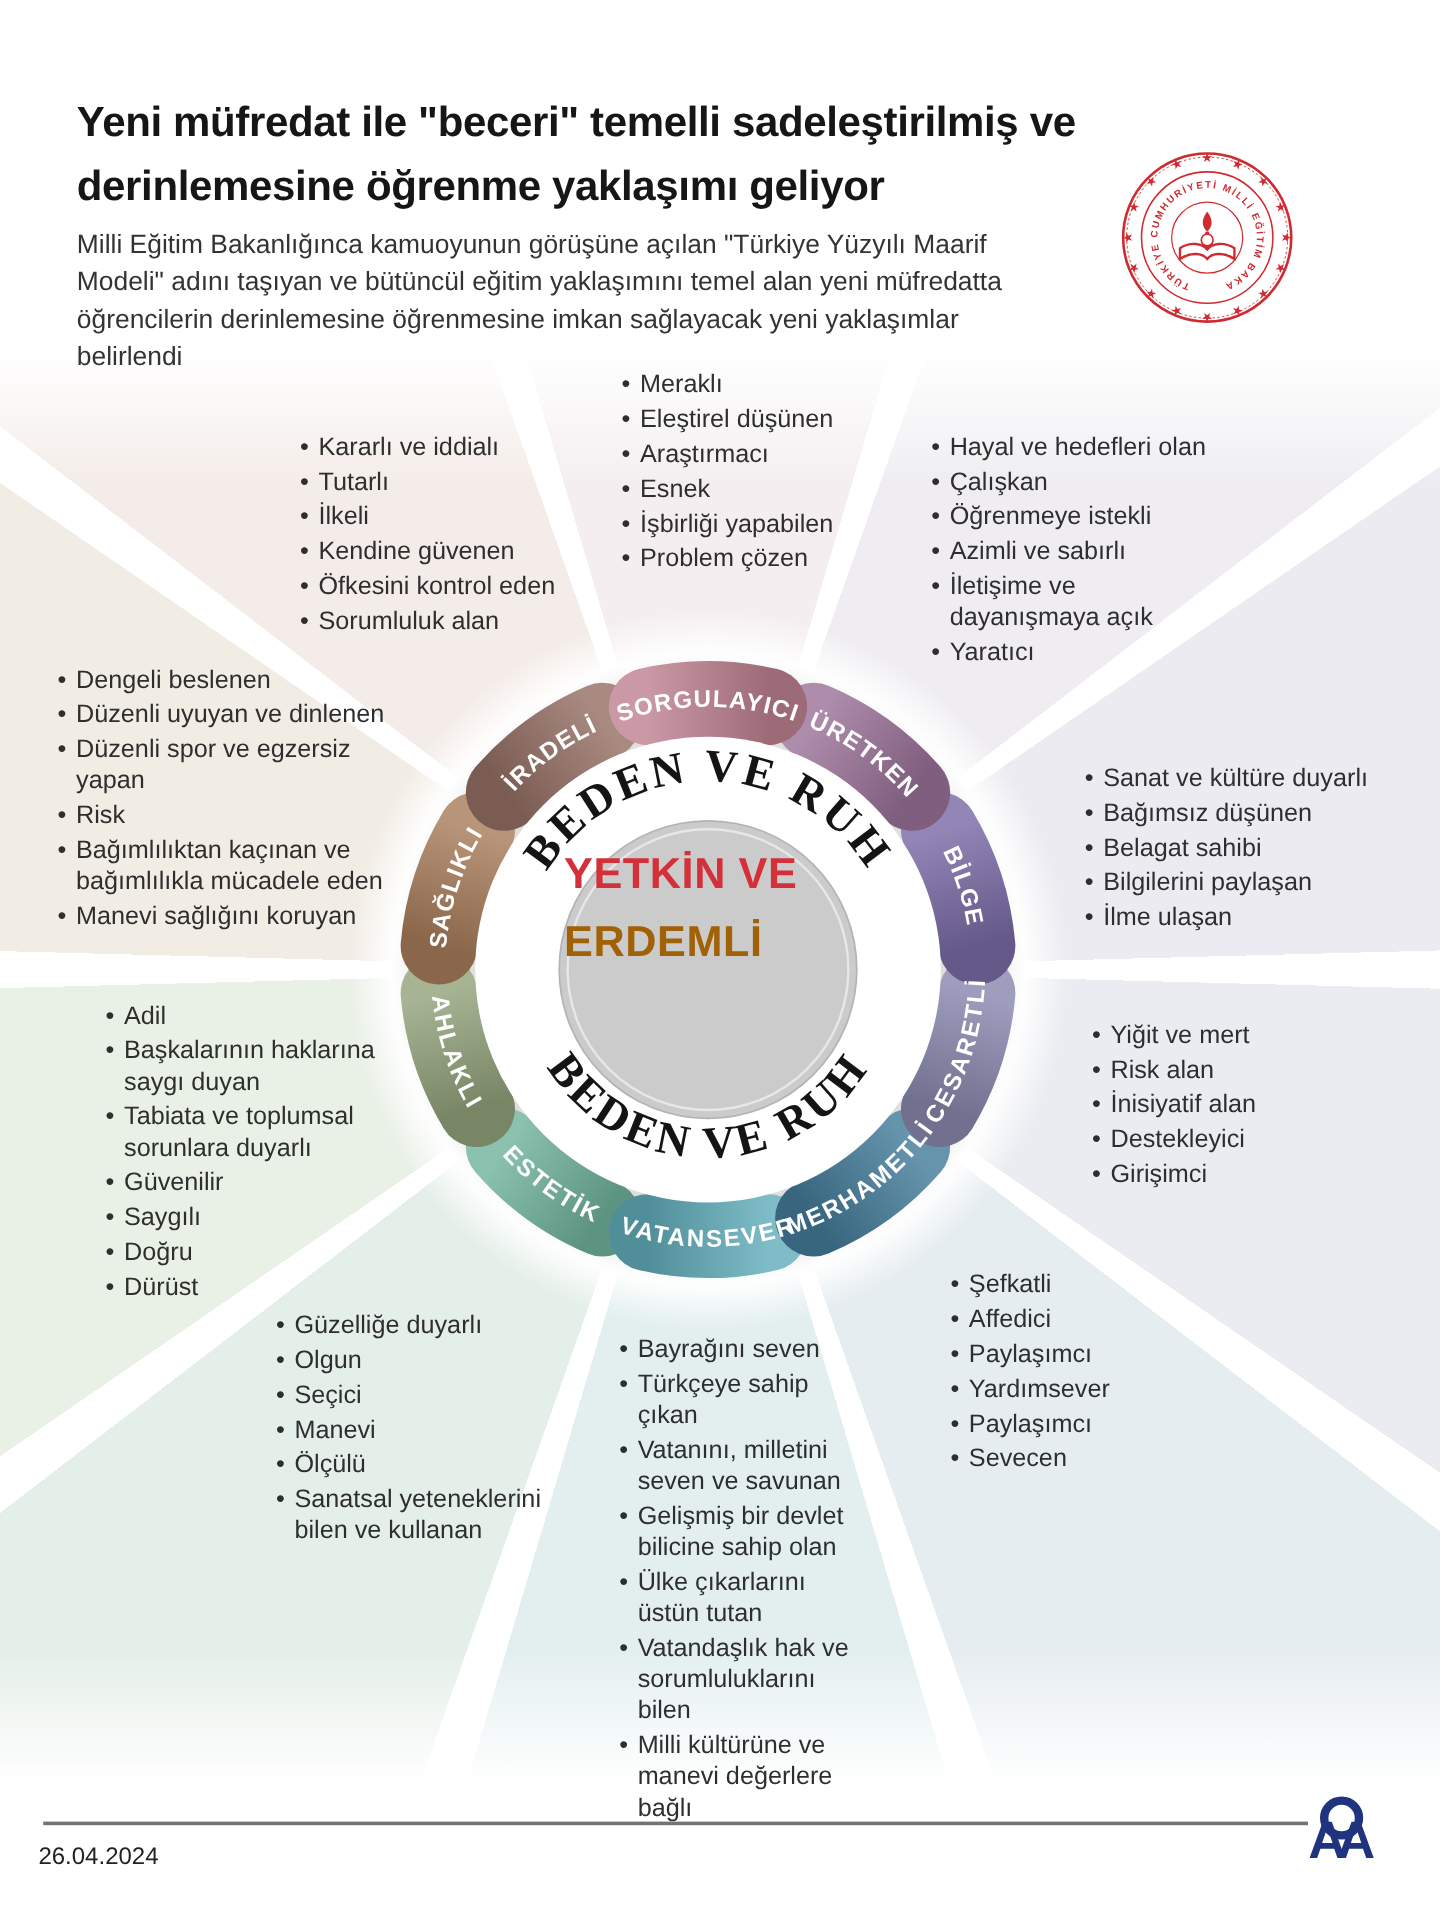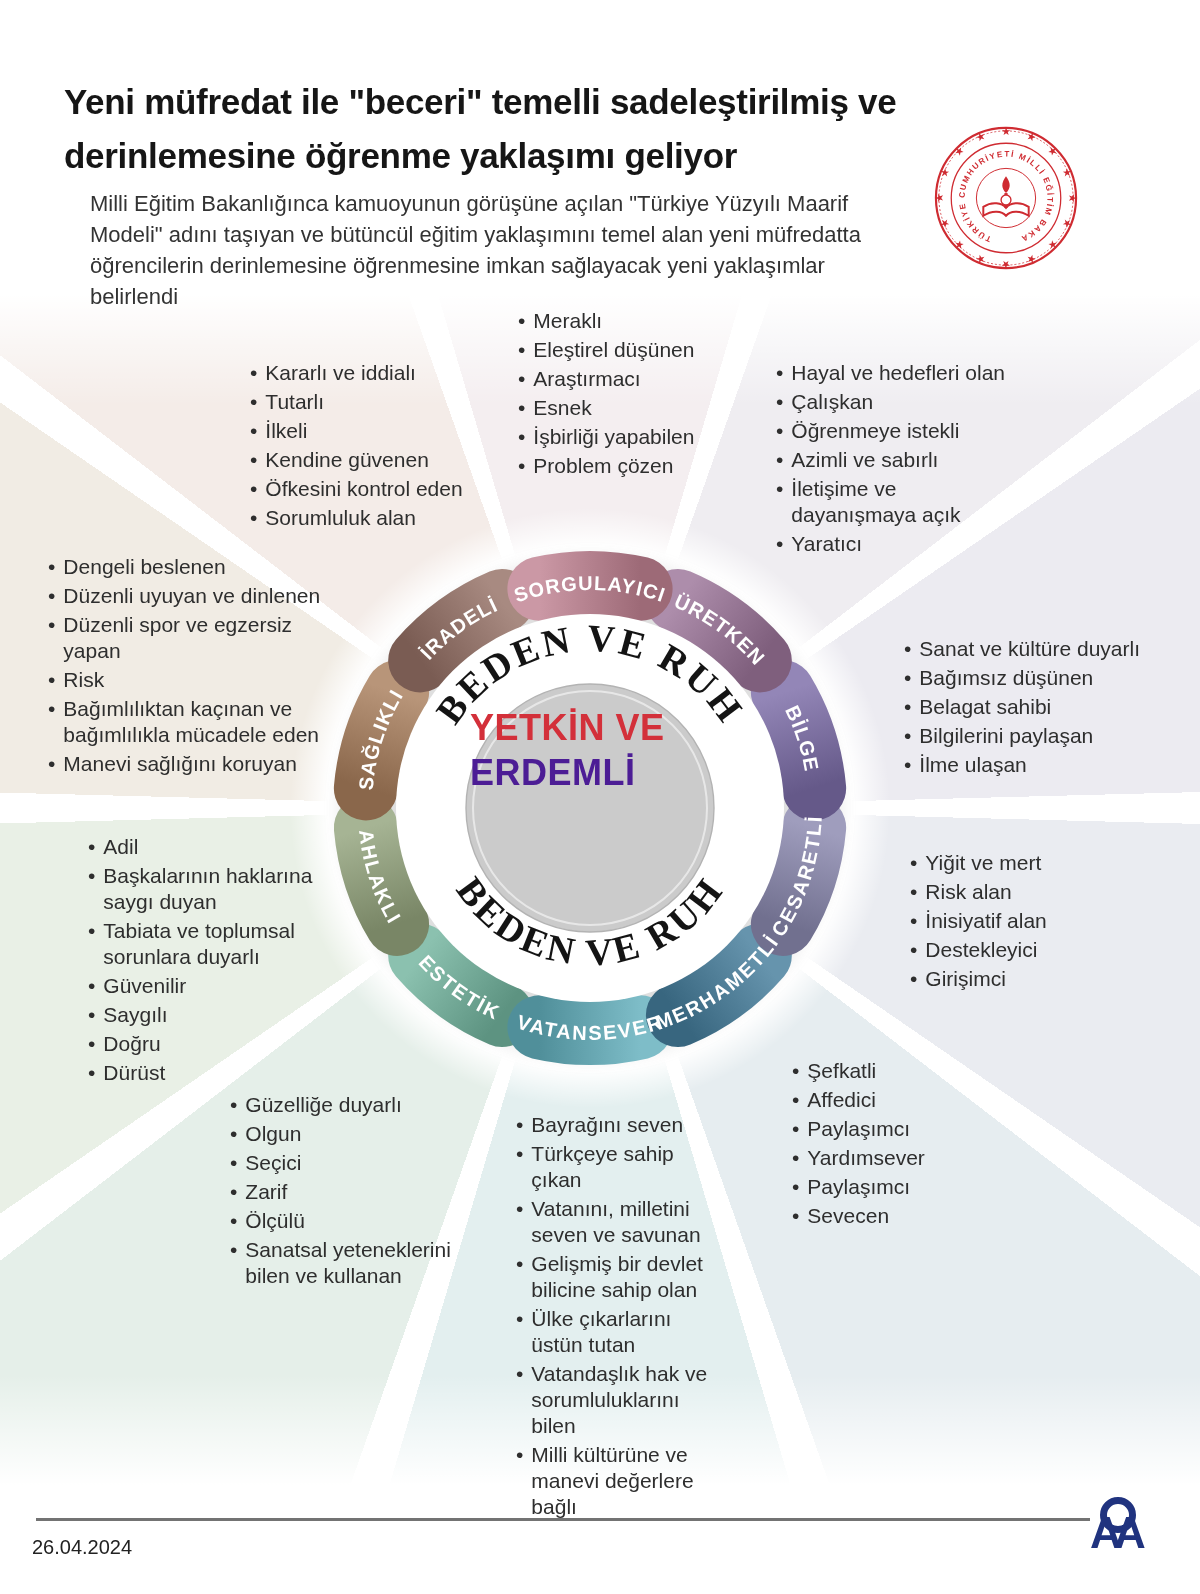--- a/index.html
+++ b/index.html
@@ -6,21 +6,21 @@
   body{
     width:1200px;height:1594px;position:relative;background:#ffffff;
     font-family:"Liberation Sans","DejaVu Sans",sans-serif;overflow:hidden;
   }
   .title{
     position:absolute;left:64px;top:52px;width:950px;z-index:5;
     font-size:35px;font-weight:700;color:#161616;line-height:54px;letter-spacing:-0.3px;
   }
   .intro{
     position:absolute;left:64px;top:166px;width:772px;z-index:5;
-    font-size:22px;color:#333;line-height:31px;margin-left:26px;
+    font-size:22px;color:#333;line-height:31px;
   }
   .wedges{
     position:absolute;left:0;top:295px;width:1200px;height:1190px;z-index:0;
     background-image:
       radial-gradient(circle at 590px 513px,#ffffff 0px,#ffffff 262px,rgba(255,255,255,0) 300px),
       conic-gradient(from 0deg at 590px 513px,
         #f4eef0 0deg 16.5deg,#ffffff 16.5deg 19.5deg,
         #efedf1 19.5deg 52.5deg,#ffffff 52.5deg 55.5deg,
         #ecebf1 55.5deg 88.5deg,#ffffff 88.5deg 91.5deg,
         #eaecf1 91.5deg 124.5deg,#ffffff 124.5deg 127.5deg,
@@ -177,21 +177,21 @@
     <path id="lp_saglikli" d="M 45.86 292.61 A 225 225 0 0 1 100.19 125.39" fill="none"></path>
     <text class="seg-label" text-anchor="middle" dominant-baseline="central"><textPath href="#lp_saglikli" startOffset="50%">SAĞLIKLI</textPath></text>
     <path id="lp_iradeli" d="M 77.14 157.12 A 225 225 0 0 1 219.39 53.77" fill="none"></path>
     <text class="seg-label" text-anchor="middle" dominant-baseline="central"><textPath href="#lp_iradeli" startOffset="50%">İRADELİ</textPath></text>
     <circle cx="270" cy="273" r="124" fill="#cbcbcb" stroke="#b3b3b3" stroke-width="1.4"></circle>
     <circle cx="270" cy="273" r="117" fill="none" stroke="rgba(255,255,255,0.55)" stroke-width="2"></circle>
   </svg>
 
 <div class="center-label">
   <div class="center-line" style="color: rgb(211, 48, 58);">YETKİN VE</div>
-  <div class="center-line" style="color: #4c1d95;">ERDEMLİ</div>
+  <div class="center-line" style="color: #a16207; margin-top: 12px;">ERDEMLİ</div>
 </div>
 
 <div id="lists">
     <div class="trait-list" style="left: 518px; top: 308px; width: 265px;">
       <div class="trait-item">
         <span class="bullet">•</span>
         <span class="trait-text">Meraklı</span>
       </div>
       <div class="trait-item">
         <span class="bullet">•</span>
@@ -348,21 +348,21 @@
       <div class="trait-item">
         <span class="bullet">•</span>
         <span class="trait-text">Olgun</span>
       </div>
       <div class="trait-item">
         <span class="bullet">•</span>
         <span class="trait-text">Seçici</span>
       </div>
       <div class="trait-item">
         <span class="bullet">•</span>
-        <span class="trait-text">Zarif</span>
+        <span class="trait-text">Manevi</span>
       </div>
       <div class="trait-item">
         <span class="bullet">•</span>
         <span class="trait-text">Ölçülü</span>
       </div>
       <div class="trait-item">
         <span class="bullet">•</span>
         <span class="trait-text">Sanatsal yeteneklerini bilen ve kullanan</span>
       </div>
     </div>

